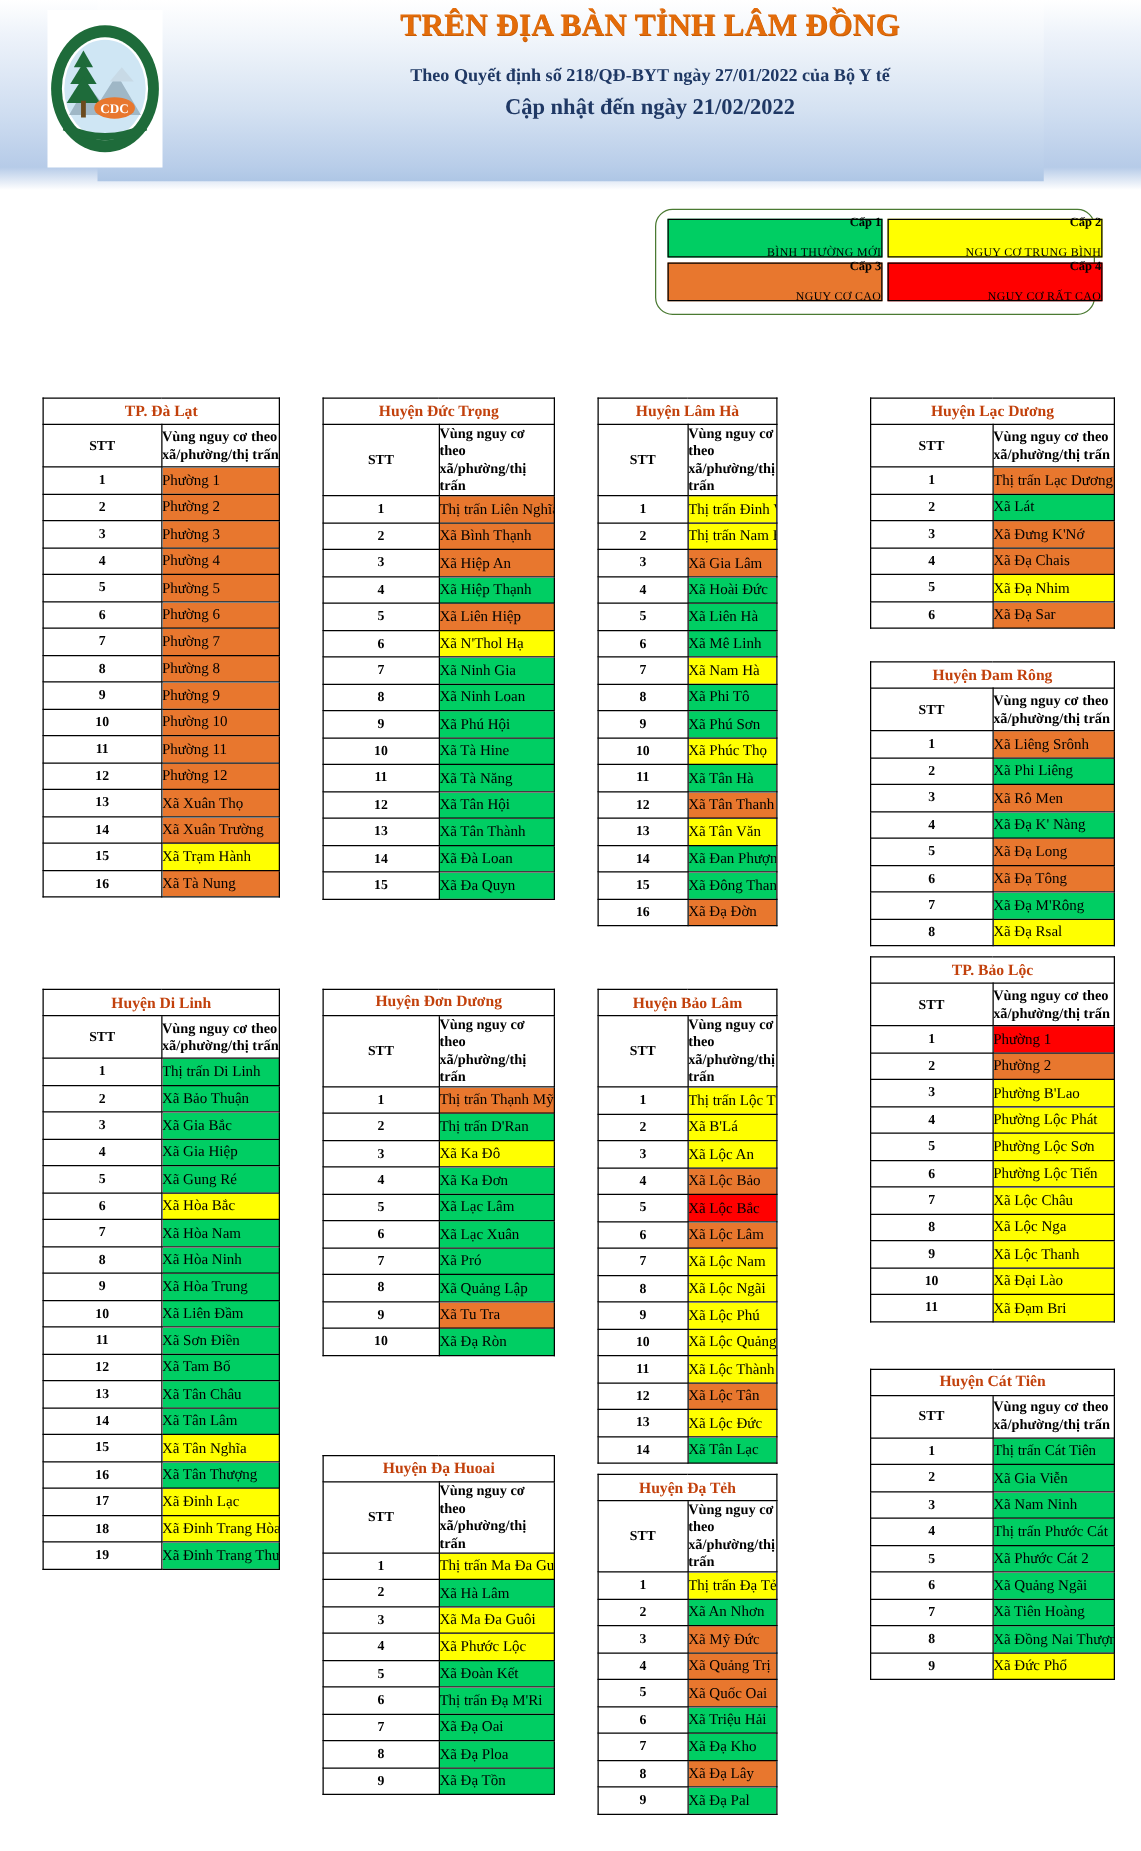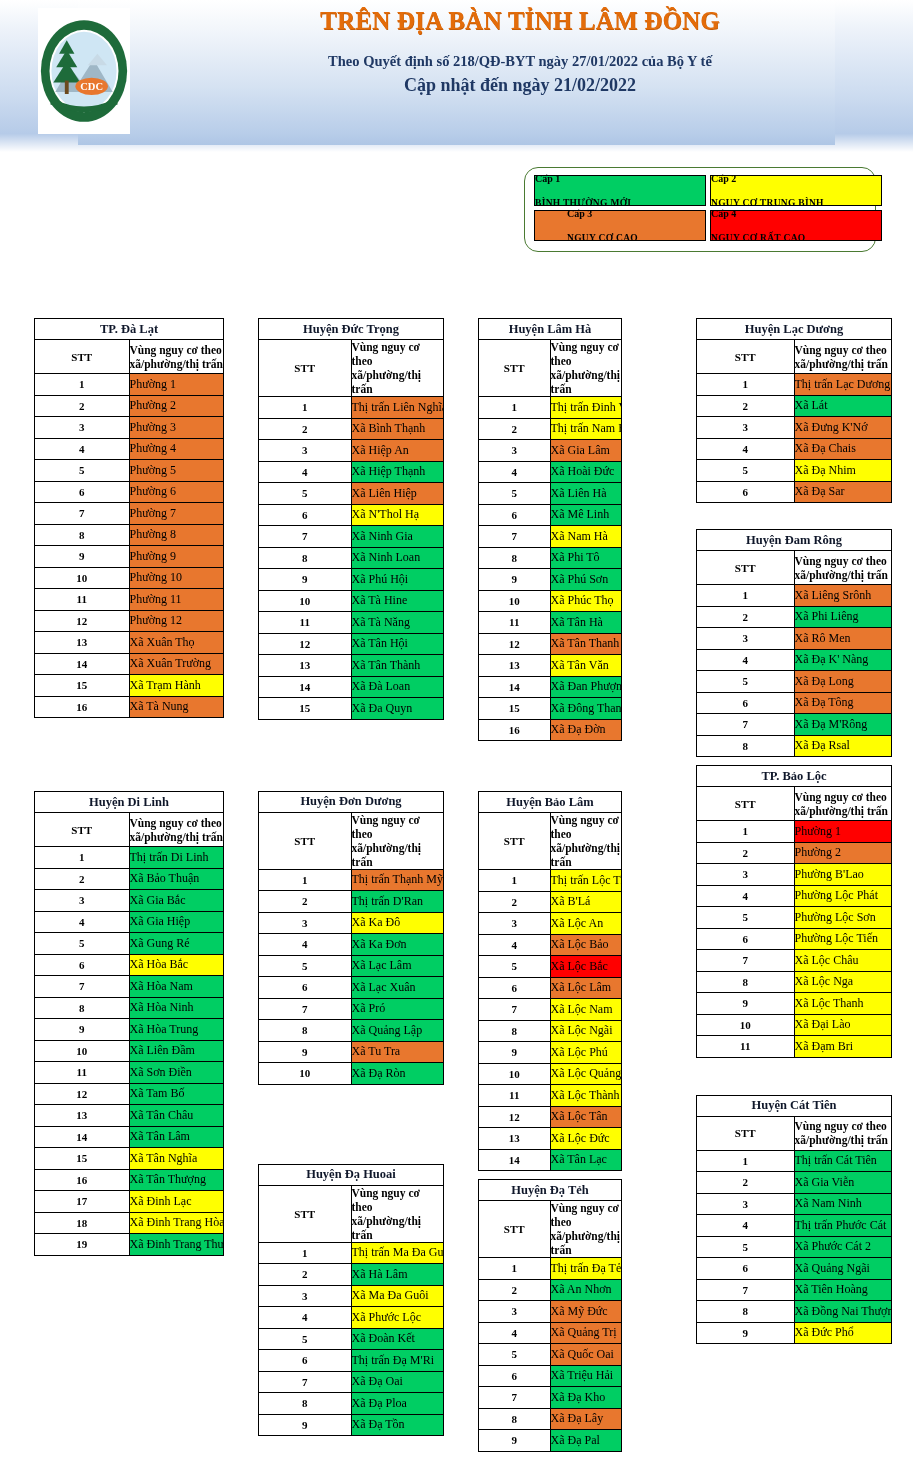--- a/index.html
+++ b/index.html
@@ -65,26 +65,26 @@
     background:#ffffff;
   }
   .legend-grid{
     position:absolute;left:9px;top:7px;
     display:grid;grid-template-columns:172px 172px;
     grid-gap:4px 4px;
   }
   .lg-cell{
     height:29px;
     border:1.6px solid #000;
-    display:flex;flex-direction:column;align-items:flex-start;justify-content:center;
+    display:flex;flex-direction:column;align-items:flex-end;justify-content:center;
     line-height:12px;
     gap:12px;
   }
   .lg-l1{font-size:10px;font-weight:bold;}
-  .lg-l2{font-size:9.5px;font-weight:bold;letter-spacing:.3px;}
+  .lg-l2{font-size:9.5px;font-weight:normal;letter-spacing:.3px;}
 
   
   .banner{
     position:absolute;left:30px;top:277px;width:853px;height:25px;
     background:#F4B183;
     display:flex;align-items:center;justify-content:center;
   }
   .banner span{
     font-size:13px;font-weight:bold;letter-spacing:.2px;
     font-family:"Liberation Serif", serif;
@@ -105,21 +105,21 @@
     width:100%;
     background:#fff;
     table-layout:fixed;
   }
   table.dt td,table.dt th{
     border:1px solid #000;
     padding:0;
   }
   .dist-title{
     text-align:center;
-    color:#0f172a;
+    color:#c2410c;
     font-weight:bold;
     font-size:12.5px;
     height:20px;
     background:#fff;
     white-space:nowrap;
   }
   .hdr-stt{
     width:32px;
     text-align:center;
     font-weight:bold;

